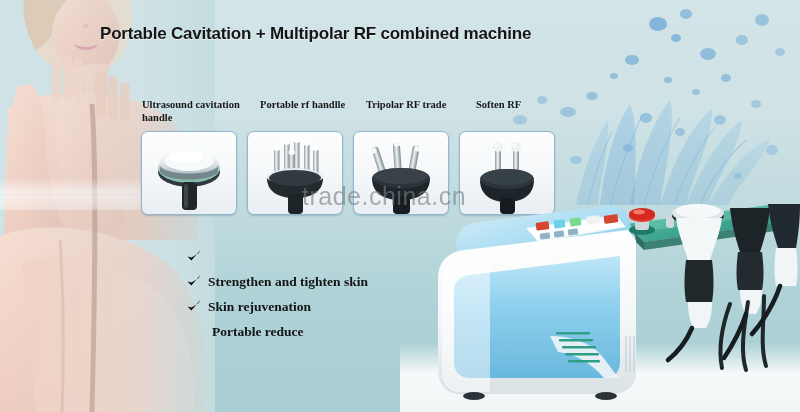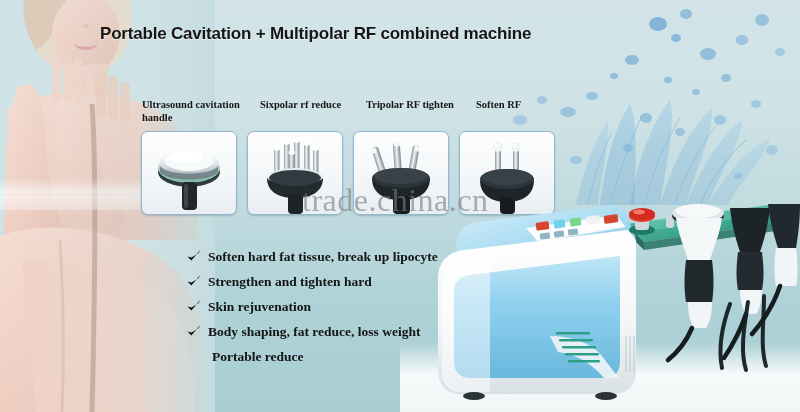--- a/index.html
+++ b/index.html
@@ -52,22 +52,22 @@
   }
   .thumb svg{width:100%;height:100%;display:block;}
   .t0{left:0;}
   .t1{left:106px;}
   .t2{left:212px;}
   .t3{left:318px;}
 
   
   .watermark{
     position:absolute;left:302px;top:182px;
-    font-family:Liberation Serif, serif;
-    font-size:32px;font-weight:normal;color:rgba(120,128,134,.62);
+    font-family:Liberation Sans, sans-serif;
+    font-size:25px;font-weight:normal;color:rgba(120,128,134,.62);
     letter-spacing:.5px;white-space:nowrap;pointer-events:none;
   }
 
   
   .features{position:absolute;left:186px;top:247px;width:300px;}
   .feat{
     position:relative;height:25px;
     font-family:"Liberation Serif",serif;
     font-size:13.5px;font-weight:bold;color:#141414;
     white-space:nowrap;
@@ -204,22 +204,22 @@
       <rect x="0" y="196" width="215" height="14" fill="#ffffff" opacity=".3"></rect>
 
       <rect x="0" y="0" width="215" height="412" fill="url(#fadeRight)"></rect>
     </svg>
   </div>
 
   <div class="headline">Portable Cavitation + Multipolar RF combined machine</div>
 
   <div class="labels">
     <div class="lbl l0">Ultrasound cavitation handle</div>
-    <div class="lbl l1">Sixpolar rf reduce</div>
-    <div class="lbl l2">Tripolar RF tighten</div>
+    <div class="lbl l1">Portable rf handlle</div>
+    <div class="lbl l2">Tripolar RF trade</div>
     <div class="lbl l3">Soften RF</div>
   </div>
 
   <div class="thumbs">
 
     <div class="thumb t0">
       <svg viewBox="0 0 94 82" xmlns="http://www.w3.org/2000/svg">
         <defs>
           <linearGradient id="chrome1" x1="0" y1="0" x2="0" y2="1">
             <stop offset="0%" stop-color="#ffffff"></stop>
@@ -461,48 +461,39 @@
   </div>
 
   <div class="features">
 
     <div class="feat">
       <span class="tick">
         <svg viewBox="0 0 16 16" xmlns="http://www.w3.org/2000/svg">
           <path d="M1.5 8.4 L5.4 12.6 L14.6 1.6 L12.4 5.2 L5.6 9.4 Z" fill="#111111"></path>
         </svg>
       </span>
-      <span class="ftext">Soften hard fat tissue, break up lipocyte</span>
     </div>
 
     <div class="feat">
       <span class="tick">
         <svg viewBox="0 0 16 16" xmlns="http://www.w3.org/2000/svg">
           <path d="M1.5 8.4 L5.4 12.6 L14.6 1.6 L12.4 5.2 L5.6 9.4 Z" fill="#111111"></path>
         </svg>
       </span>
-      <span class="ftext">Strengthen and tighten hard</span>
+      <span class="ftext">Strengthen and tighten skin</span>
     </div>
 
     <div class="feat">
       <span class="tick">
         <svg viewBox="0 0 16 16" xmlns="http://www.w3.org/2000/svg">
           <path d="M1.5 8.4 L5.4 12.6 L14.6 1.6 L12.4 5.2 L5.6 9.4 Z" fill="#111111"></path>
         </svg>
       </span>
       <span class="ftext">Skin rejuvenation</span>
     </div>
 
-    <div class="feat">
-      <span class="tick">
-        <svg viewBox="0 0 16 16" xmlns="http://www.w3.org/2000/svg">
-          <path d="M1.5 8.4 L5.4 12.6 L14.6 1.6 L12.4 5.2 L5.6 9.4 Z" fill="#111111"></path>
-        </svg>
-      </span>
-      <span class="ftext">Body shaping, fat reduce, loss weight</span>
-    </div>
 
     <div class="feat notick">
       <span class="ftext">Portable reduce</span>
     </div>
   </div>
 
 </div>
 
 </body></html>

